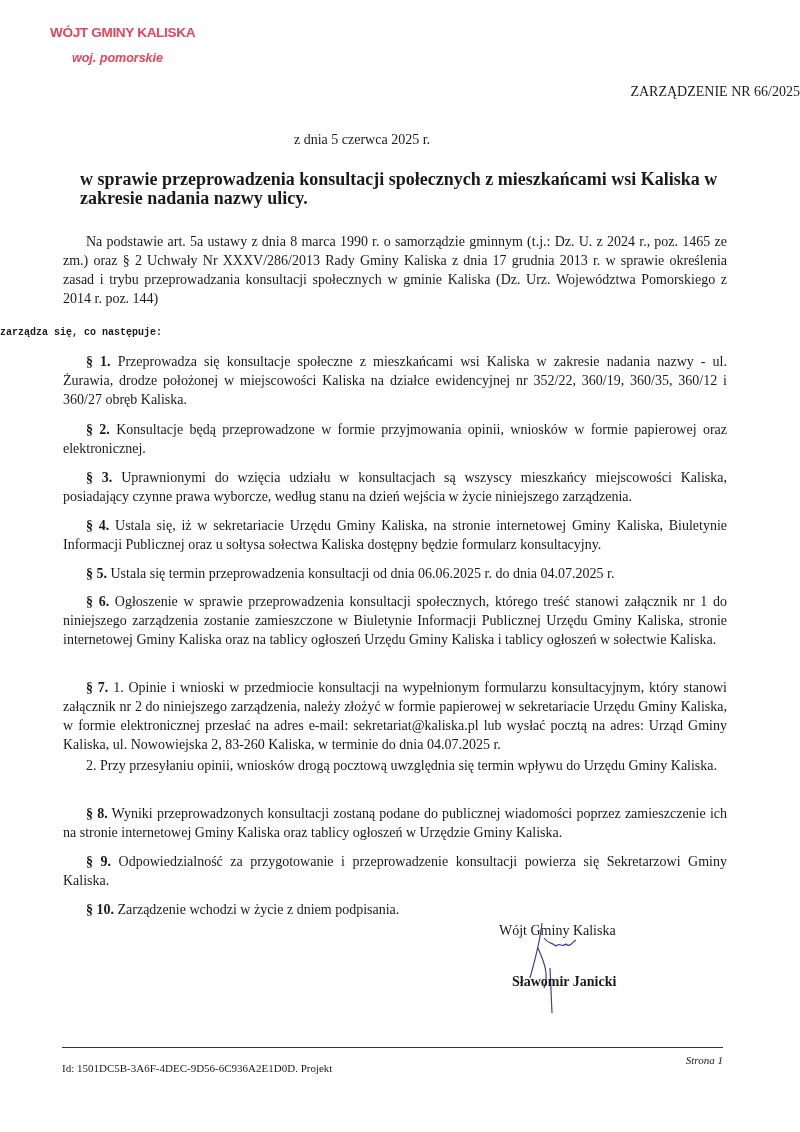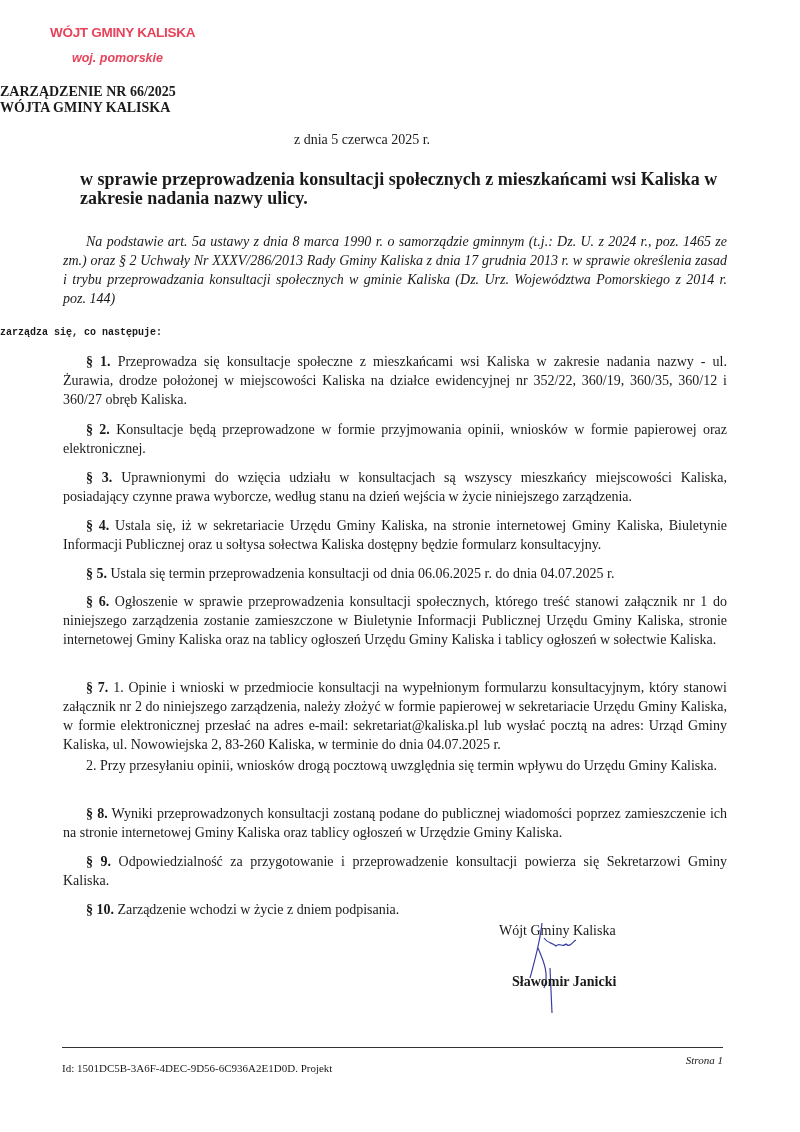--- a/index.html
+++ b/index.html
@@ -1,26 +1,26 @@
 <!DOCTYPE html>
 <html><head>
 <meta charset="utf-8">
 <style>
   html, body { margin: 0; padding: 0; background: #ffffff; }
   body { width: 800px; height: 1132px; position: relative; overflow: hidden;
          font-family: "Liberation Serif", "DejaVu Serif", serif; color: #1a1a1a; }
   .stamp { position: absolute; left: 50px; top: 25px; color: #e8435a; font-family: "Liberation Sans", sans-serif; }
   .stamp .l1 { font-size: 13.5px; font-weight: bold; letter-spacing: -0.3px; }
   .stamp .l2 { font-size: 12.5px; font-weight: bold; font-style: italic; margin-top: 11px; margin-left: 22px; }
-  .title { position: absolute; left: 0; width: 800px; top: 84px; text-align: left;
-           font-weight: bold; font-size: 14px; line-height: 16px; }
+  .title { position: absolute; left: 0; width: 800px; top: 84px; text-align: right;
+           font-weight: normal; font-size: 14px; line-height: 16px; }
   .date { position: absolute; left: 0; width: 724px; top: 132px; text-align: center; font-size: 14px; }
   .subject { position: absolute; left: 80px; width: 640px; top: 170px; text-align: left;
              font-weight: bold; font-size: 18px; line-height: 19px; }
-  .body { position: absolute; left: 63px; width: 664px; font-size: 14px; line-height: 19px; text-align: justify; font-style: italic; }
+  .body { position: absolute; left: 63px; width: 664px; font-size: 14px; line-height: 19px; text-align: justify; }
   .p { margin: 0; text-indent: 23px; }
   .basis { top: 232px; }
   .decree-h { position: absolute; left: 0; width: 800px; top: 327px; text-align: left; font-weight: bold; font-size: 10px; font-family: Liberation Mono, monospace; }
   .sec { position: absolute; left: 63px; width: 664px; font-size: 14px; line-height: 19px; text-align: justify; margin: 0; text-indent: 23px; }
   .sec b { font-weight: bold; }
   .sig { position: absolute; left: 470px; width: 200px; font-size: 14px; }
   .sig .office { position: absolute; left: 29px; top: 923px; white-space: nowrap; }
   .sig-name { position: absolute; left: 512px; top: 974px; font-weight: bold; font-size: 14px; white-space: nowrap; }
   .sig-svg { position: absolute; left: 520px; top: 918px; }
   .footer-line { position: absolute; left: 62px; width: 661px; top: 1047px; height: 1px; background: #333; }
@@ -30,21 +30,20 @@
 </head>
 <body>
 
 <div class="stamp">
   <div class="l1">WÓJT GMINY KALISKA</div>
   <div class="l2">woj. pomorskie</div>
 </div>
 
 <div class="title">
   <div>ZARZĄDZENIE NR 66/2025</div>
-  <div>WÓJTA GMINY KALISKA</div>
 </div>
 
 <div class="date">z dnia 5 czerwca 2025 r.</div>
 
 <div class="subject">w sprawie przeprowadzenia konsultacji społecznych z mieszkańcami wsi Kaliska w zakresie nadania nazwy ulicy.</div>
 
 <div class="body basis">
   <p class="p">Na podstawie art. 5a ustawy z dnia 8 marca 1990 r. o samorządzie gminnym (t.j.: Dz. U. z 2024 r., poz. 1465 ze zm.) oraz § 2 Uchwały Nr XXXV/286/2013 Rady Gminy Kaliska z dnia 17 grudnia 2013 r. w sprawie określenia zasad i trybu przeprowadzania konsultacji społecznych w gminie Kaliska (Dz. Urz. Województwa Pomorskiego z 2014 r. poz. 144)</p>
 </div>
 

